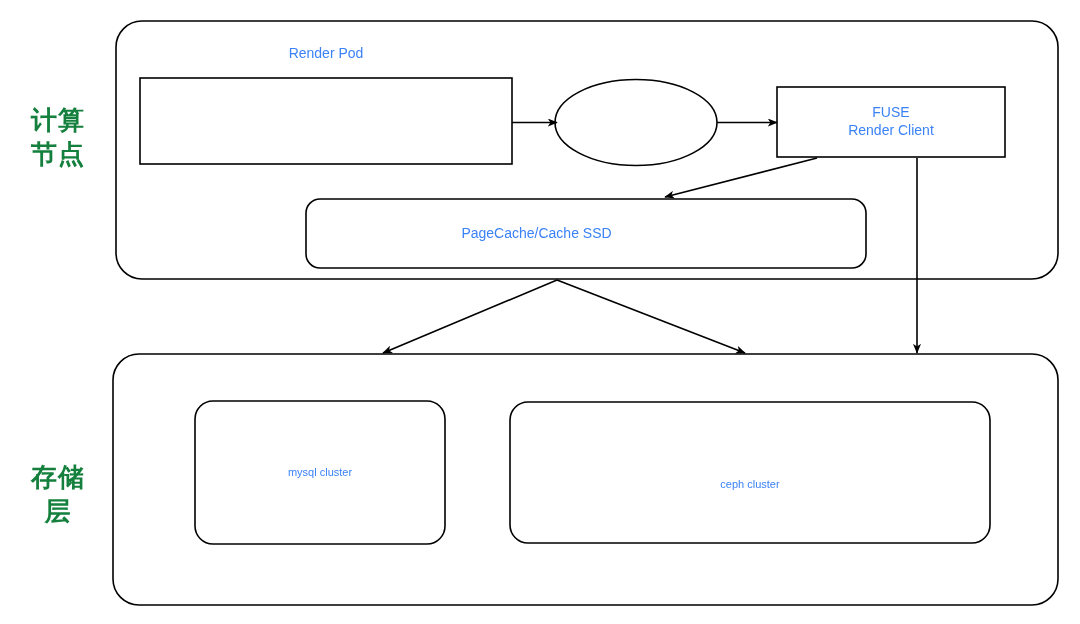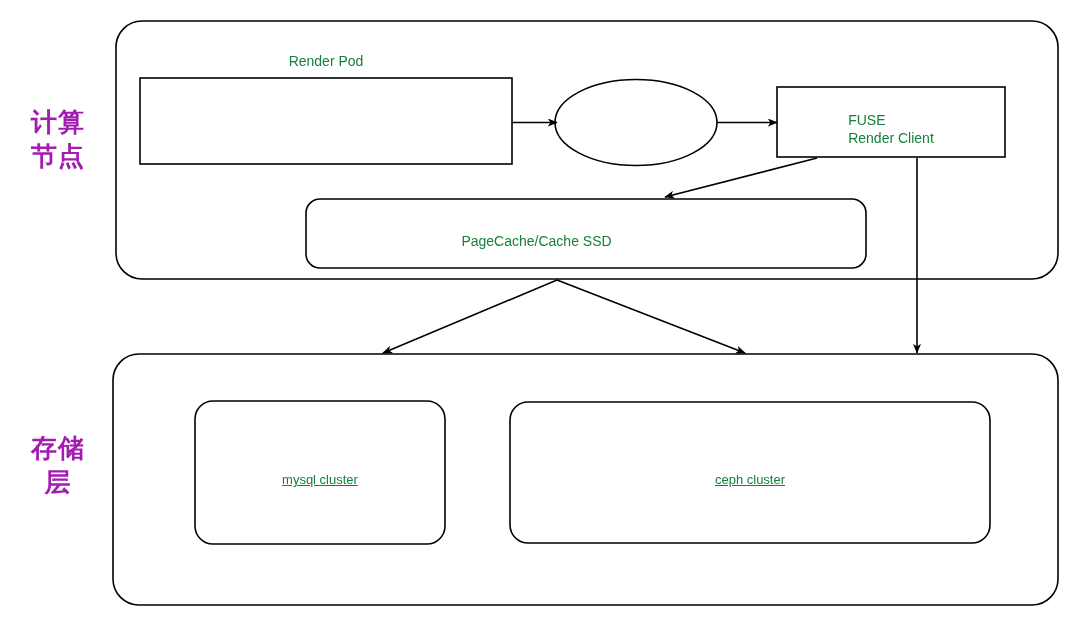--- a/index.html
+++ b/index.html
@@ -22,43 +22,43 @@
     top: 0;
     left: 0;
     width: 1080px;
     height: 624px;
   }
   .shape-label {
     position: absolute;
     display: flex;
     align-items: center;
     justify-content: center;
-    text-align: left;
-    color: #15803d;
+    text-align: center;
+    color: #3b82f6;
     line-height: 1.28;
     white-space: pre-line;
     pointer-events: none;
     user-select: none;
-    margin-top: 8px;
   }
   .tier-label {
     position: absolute;
     display: flex;
     flex-direction: column;
     align-items: center;
     justify-content: center;
     text-align: center;
     font-weight: bold;
-    color: #a21caf;
+    color: #15803d;
     letter-spacing: 1px;
     line-height: 1.32;
+    font-family: Liberation Mono, monospace;
   }
   .tier-label .tier-line { display: block; }
   .fs-14 { font-size: 14px; }
-  .fs-13 { font-size: 13px; text-decoration: underline; }
+  .fs-13 { font-size: 11px; }
   .fs-26 { font-size: 26px; }
 </style>
 </head>
 <body>
 
 <div id="canvas">
 
   <svg id="diagram-svg" viewBox="0 0 1080 624">
     <defs>
       <marker id="arrowhead" markerWidth="10" markerHeight="8" refX="9.2" refY="4" orient="auto" markerUnits="userSpaceOnUse">
@@ -93,32 +93,32 @@
     <line x1="557" y1="280" x2="383" y2="353" stroke="#000000" stroke-width="1.6" marker-end="url(#arrowhead)"></line>
 
     <line x1="557" y1="280" x2="745" y2="353" stroke="#000000" stroke-width="1.6" marker-end="url(#arrowhead)"></line>
   </svg>
 
   <div class="tier-label fs-26" style="left:6px; top:96px; width:104px; height:86px;">
     <span class="tier-line">计算</span>
     <span class="tier-line">节点</span>
   </div>
 
-  <div class="tier-label fs-26" style="left:6px; top:422px; width:104px; height:86px;">
+  <div class="tier-label fs-26" style="left:6px; top:453px; width:104px; height:86px;">
     <span class="tier-line">存储</span>
     <span class="tier-line">层</span>
   </div>
 
   <div class="shape-label fs-14" style="left:140px; top:44px; width:372px; height:20px;">Render Pod</div>
 
   <div class="shape-label fs-14" style="left:140px; top:78px; width:372px; height:86px;"></div>
 
 
   <div class="shape-label fs-14" style="left:777px; top:87px; width:228px; height:70px;">FUSE
 Render Client</div>
 
   <div class="shape-label fs-14" style="left:306px; top:199px; width:461px; height:69px;">PageCache/Cache SSD</div>
 
   <div class="shape-label fs-13" style="left:195px; top:401px; width:250px; height:143px;">mysql cluster</div>
 
-  <div class="shape-label fs-13" style="left:510px; top:402px; width:480px; height:141px;">ceph cluster</div>
+  <div class="shape-label fs-13" style="left:510px; top:414px; width:480px; height:141px;">ceph cluster</div>
 
 </div>
 
 </body></html>

